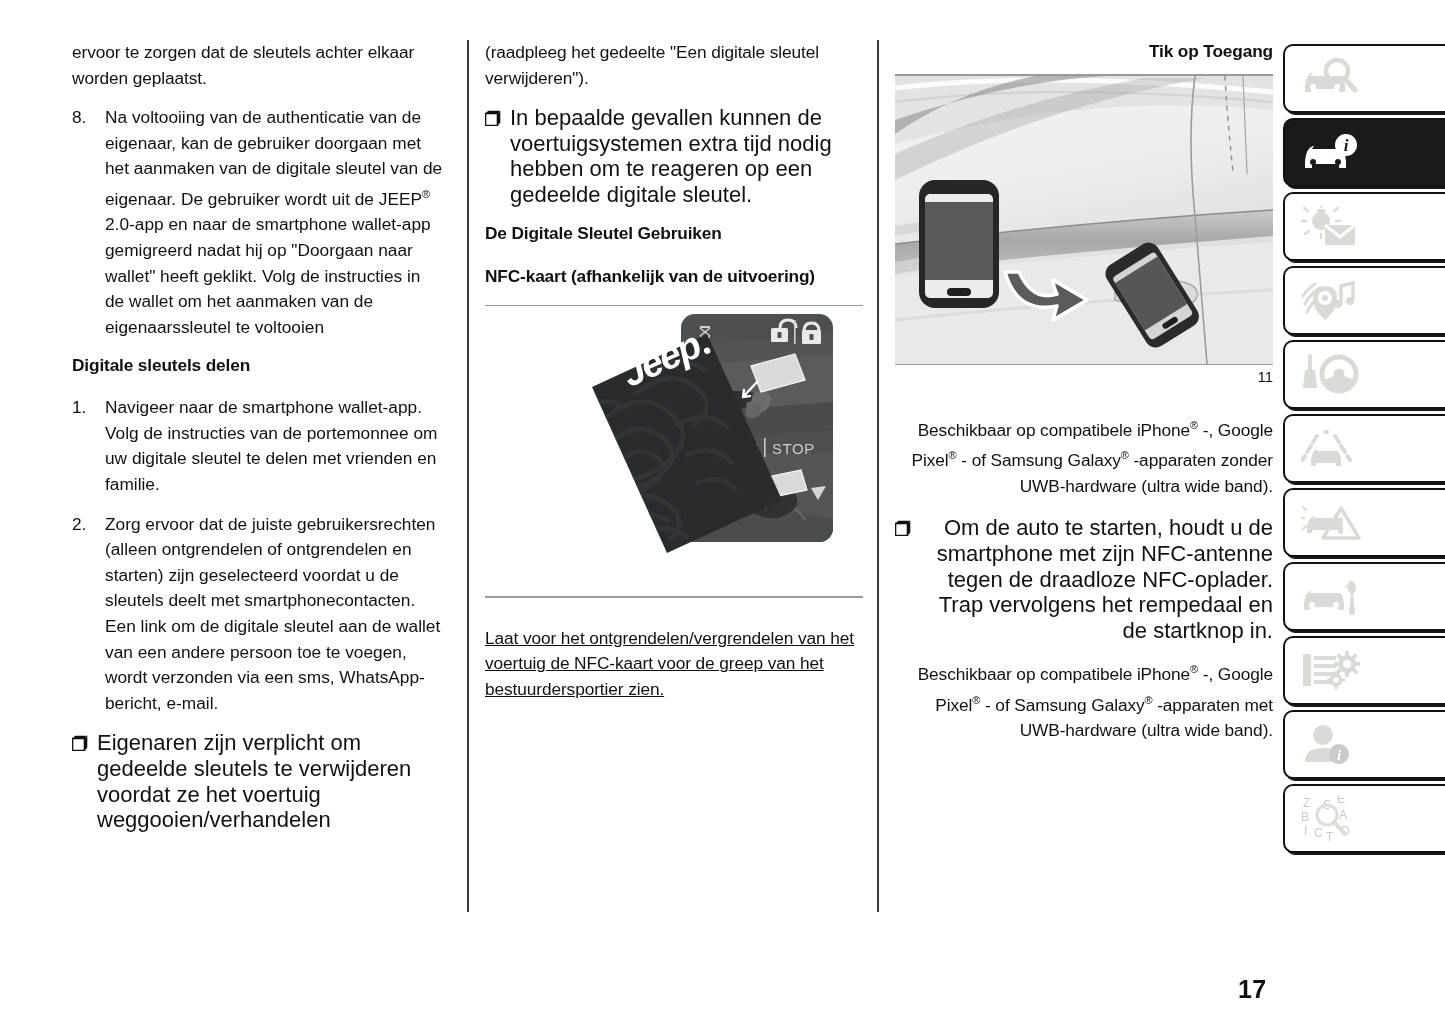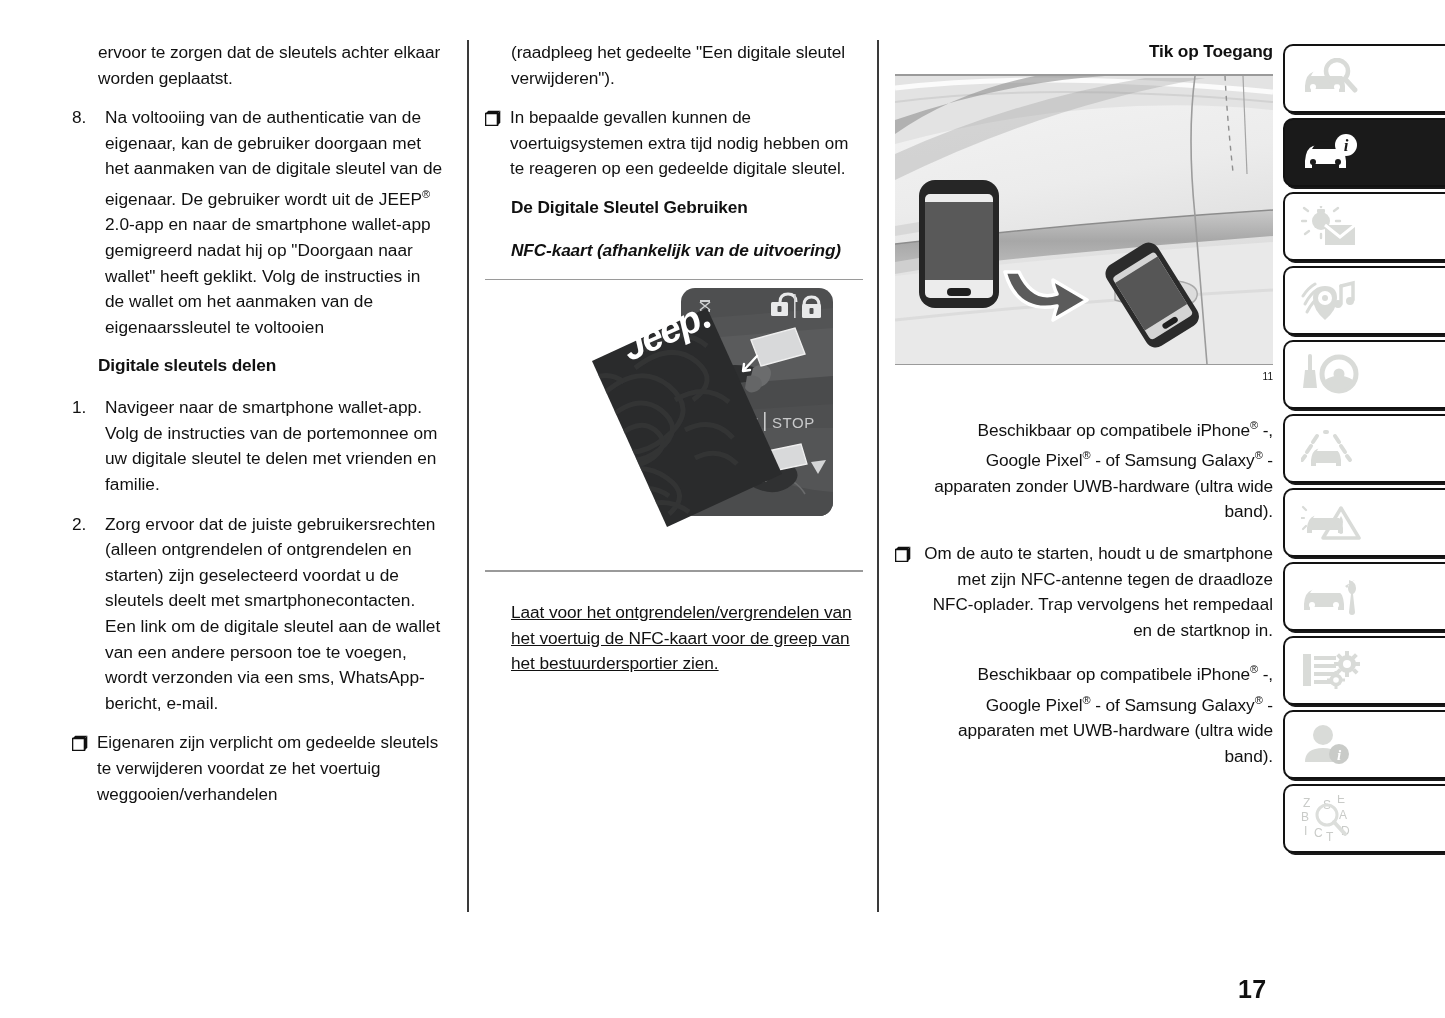--- a/index.html
+++ b/index.html
@@ -23,48 +23,47 @@
     background:#3a3a3a;
   }
   #div1{ left:467px; }
   #div2{ left:877px; }
 
   
   p, li, .txt{
     font-size:17.3px;
     line-height:25.6px;
     letter-spacing:-0.1px;
-    margin-left:26px;
   }
   .h-bold{
     font-weight:bold;
     font-size:17.3px;
     line-height:23px;
     letter-spacing:-0.15px;
   }
   .sp-b14{ margin-bottom:14px; }
 
   
   .numrow{ display:flex; margin-bottom:14px; }
   .numrow .num{ width:33px; flex:0 0 33px; font-size:17.3px; line-height:25.6px; }
   .numrow .body{ flex:1; font-size:17.3px; line-height:25.6px; }
 
   
   .bulrow{ display:flex; margin-bottom:14px; }
   .bulrow .glyph{ width:25px; flex:0 0 25px; padding-top:5px; }
-  .bulrow .body{ flex:1; font-size:17px; line-height:25.6px; }
+  .bulrow .body{ flex:1; font-size:22px; line-height:25.6px; }
 
   .sq{ display:block; }
 
   
   .plain{ font-size:17.3px; line-height:25.6px; }
 
   
   .fig-rule{ height:1.5px; background:#9a9a9a; width:100%; }
-  .fig-num{ font-size:10px; line-height:20px; margin-top:2px; color:#111; }
+  .fig-num{ font-size:15px; line-height:20px; margin-top:2px; color:#111; }
   .figbox{ width:100%; }
 
   
   .rail{ position:absolute; left:1283px; top:44px; width:162px; }
   .tab{
     position:relative;
     height:69px;
     margin-bottom:5px;
     border:2.5px solid #121212;
     border-right:none;
@@ -135,21 +134,21 @@
         <svg class="sq" width="16" height="16" viewBox="0 0 16 16" aria-hidden="true">
           <path d="M0.5 3.5 L12.5 3.5 L12.5 15.5 L0.5 15.5 Z" fill="#fff" stroke="#111" stroke-width="1.6"></path>
           <path d="M12.5 3.5 L15.3 0.8 L15.3 12.8 L12.5 15.5 Z" fill="#111"></path>
           <path d="M0.5 3.5 L3.3 0.8 L15.3 0.8 L12.5 3.5 Z" fill="#111"></path>
         </svg>
       </div>
       <div class="body">In bepaalde gevallen kunnen de voertuigsystemen extra tijd nodig hebben om te reageren op een gedeelde digitale sleutel.</div>
     </div>
 
     <p class="h-bold" style="margin-top:12px;margin-bottom:20px;">De Digitale Sleutel Gebruiken</p>
-    <p class="h-bold" style="margin-bottom:17px;font-style:italic;">NFC-kaart (afhankelijk van de uitvoering)</p>
+    <p class="h-bold" style="margin-bottom:17px;">NFC-kaart (afhankelijk van de uitvoering)</p>
 
     <div class="fig-rule"></div>
 
     <div class="figbox" style="height:290px;">
       <svg width="378" height="290" viewBox="0 0 378 290" aria-hidden="true">
         <defs>
           <clipPath id="backClip">
               <rect x="196" y="8" width="152" height="228" rx="14"></rect>
             </clipPath>
           <clipPath id="frontClip">

